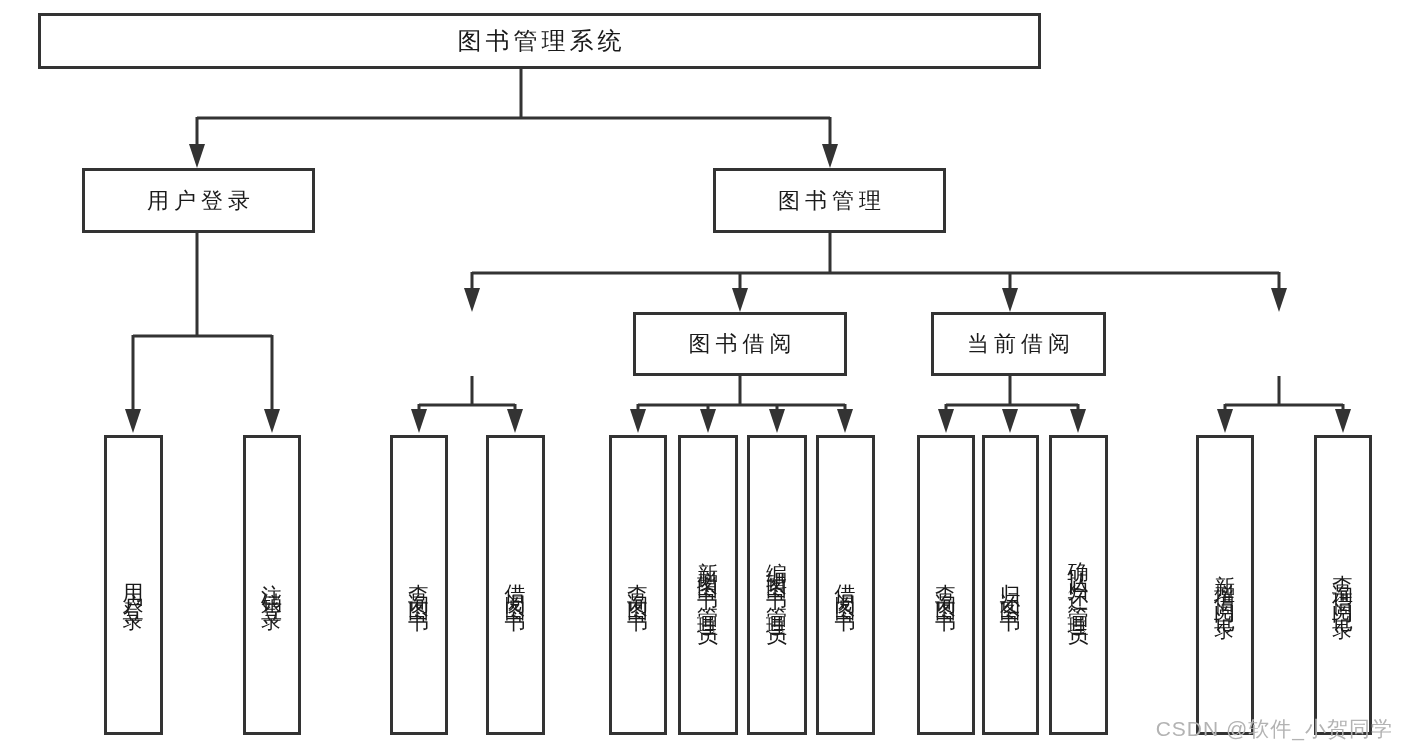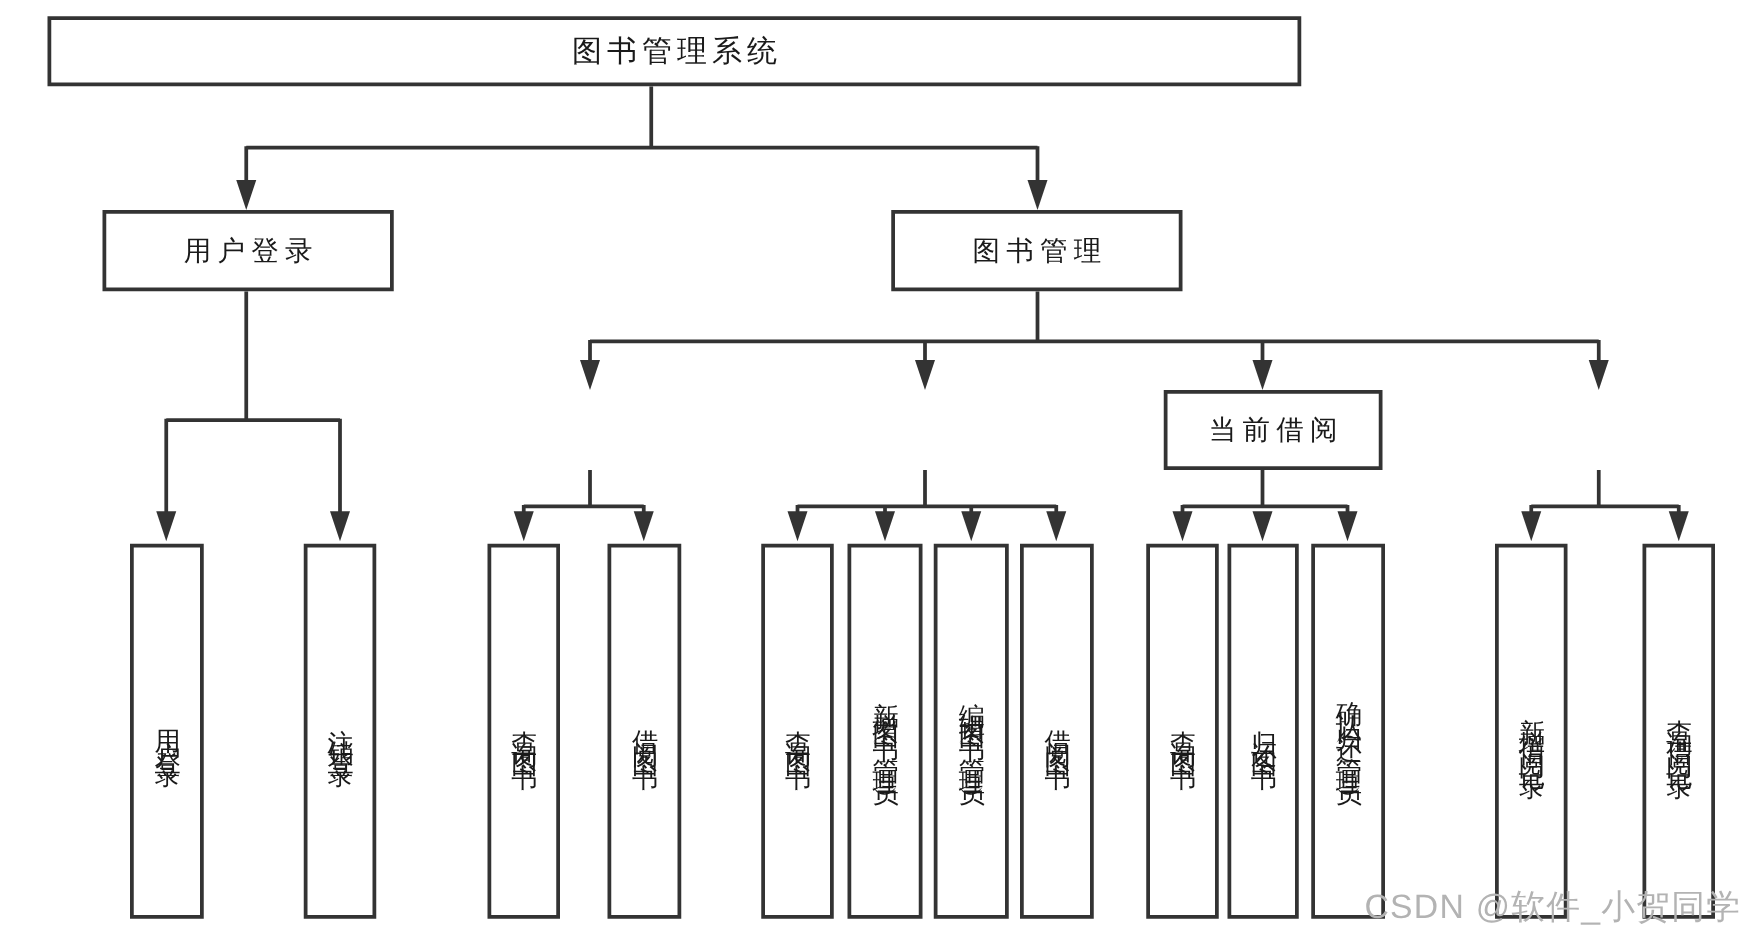--- a/index.html
+++ b/index.html
@@ -19,21 +19,21 @@
     background:#fff;display:flex;align-items:center;justify-content:center;
     color:var(--text);
   }
   .node.h span{font-size:22px;letter-spacing:5px;white-space:nowrap;text-indent:5px;}
   .node.root span{font-size:24px;letter-spacing:4px;text-indent:4px;}
   .node.v span{
     writing-mode:vertical-rl;text-orientation:mixed;
     font-size:21px;letter-spacing:9px;line-height:1;white-space:nowrap;
   }
   #watermark{
-    position:absolute;right:12px;bottom:4px;font-size:27px;
+    position:absolute;right:12px;bottom:4px;font-size:21px;
     color:var(--watermark);letter-spacing:1px;pointer-events:none;z-index:5;
   }
 </style>
 </head>
 <body>
 
 <div id="canvas">
 
   <svg id="connectors" viewBox="0 0 1405 747" aria-hidden="true">
     <g stroke="#333333" stroke-width="3" fill="none">
@@ -79,20 +79,23 @@
     <span>图书管理系统</span>
   </div>
 
   <div class="node h" style="left:82px;top:168px;width:233px;height:65px">
     <span>用户登录</span>
   </div>
   <div class="node h" style="left:713px;top:168px;width:233px;height:65px">
     <span>图书管理</span>
   </div>
 
+  <div class="node h" style="left:633px;top:312px;width:214px;height:64px">
+    <span>图书借阅</span>
+  </div>
   <div class="node h" style="left:931px;top:312px;width:175px;height:64px">
     <span>当前借阅</span>
   </div>
 
   <div class="node v" style="left:104px;top:435px;width:59px;height:300px">
     <span>用户登录</span>
   </div>
   <div class="node v" style="left:243px;top:435px;width:58px;height:300px">
     <span>注销登录</span>
   </div>

